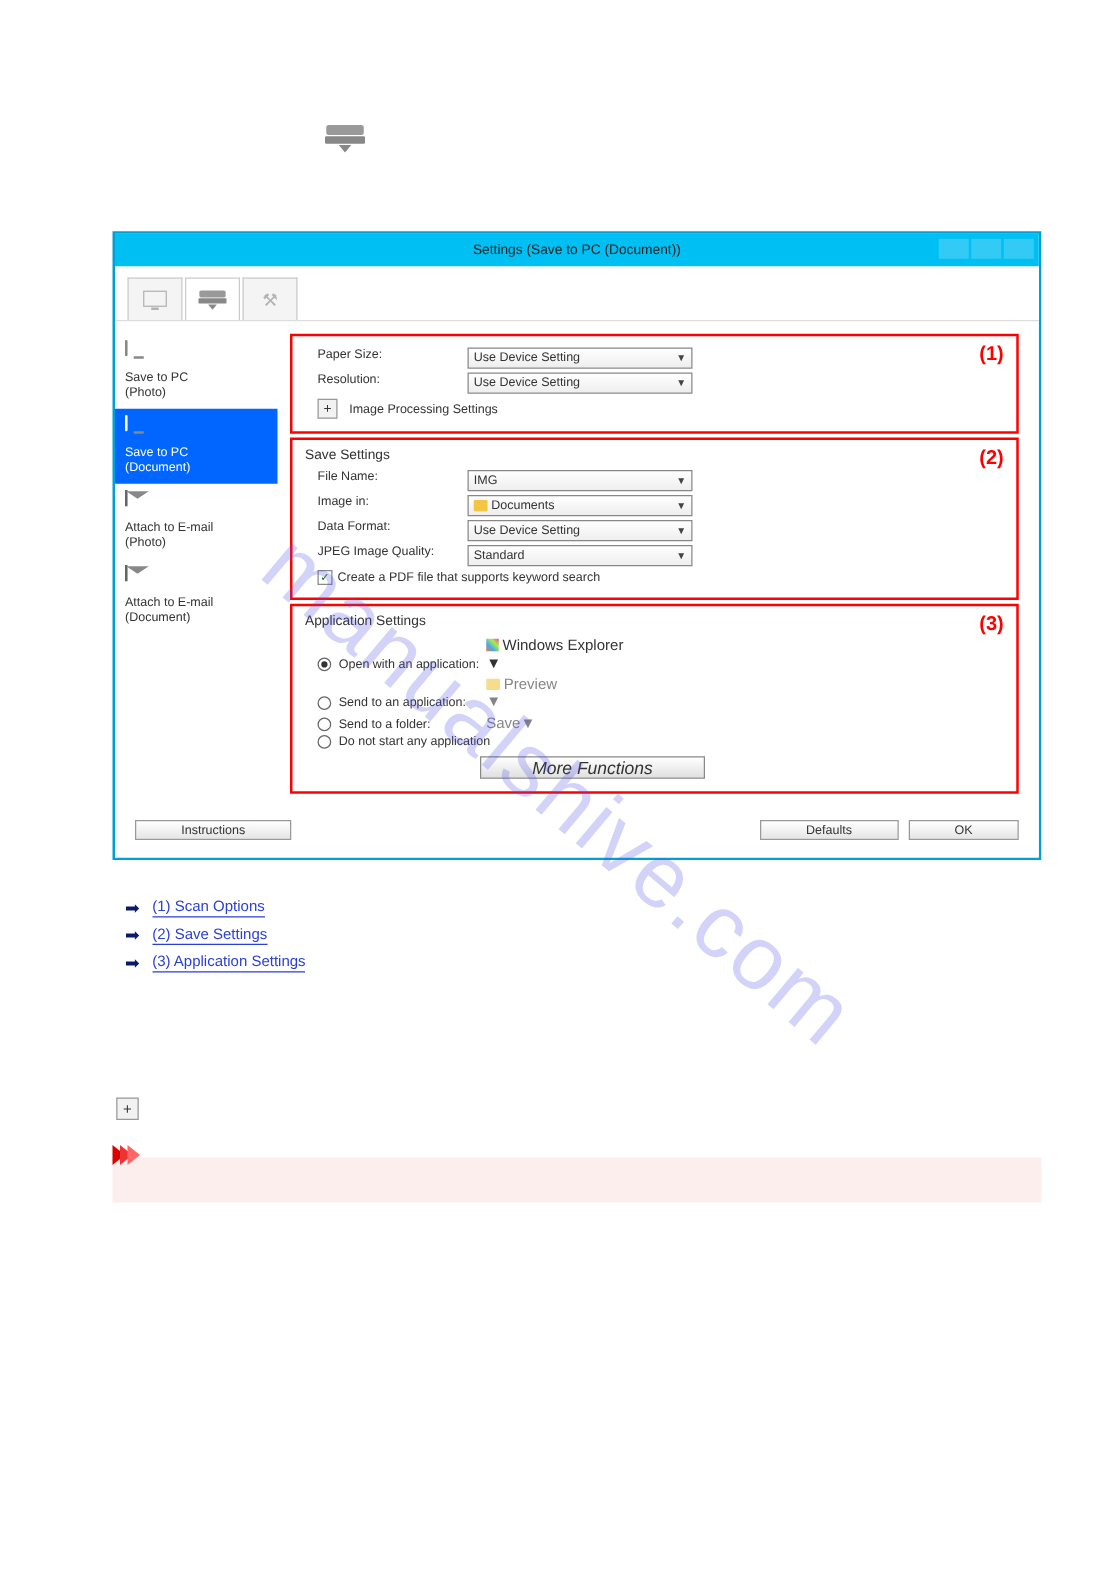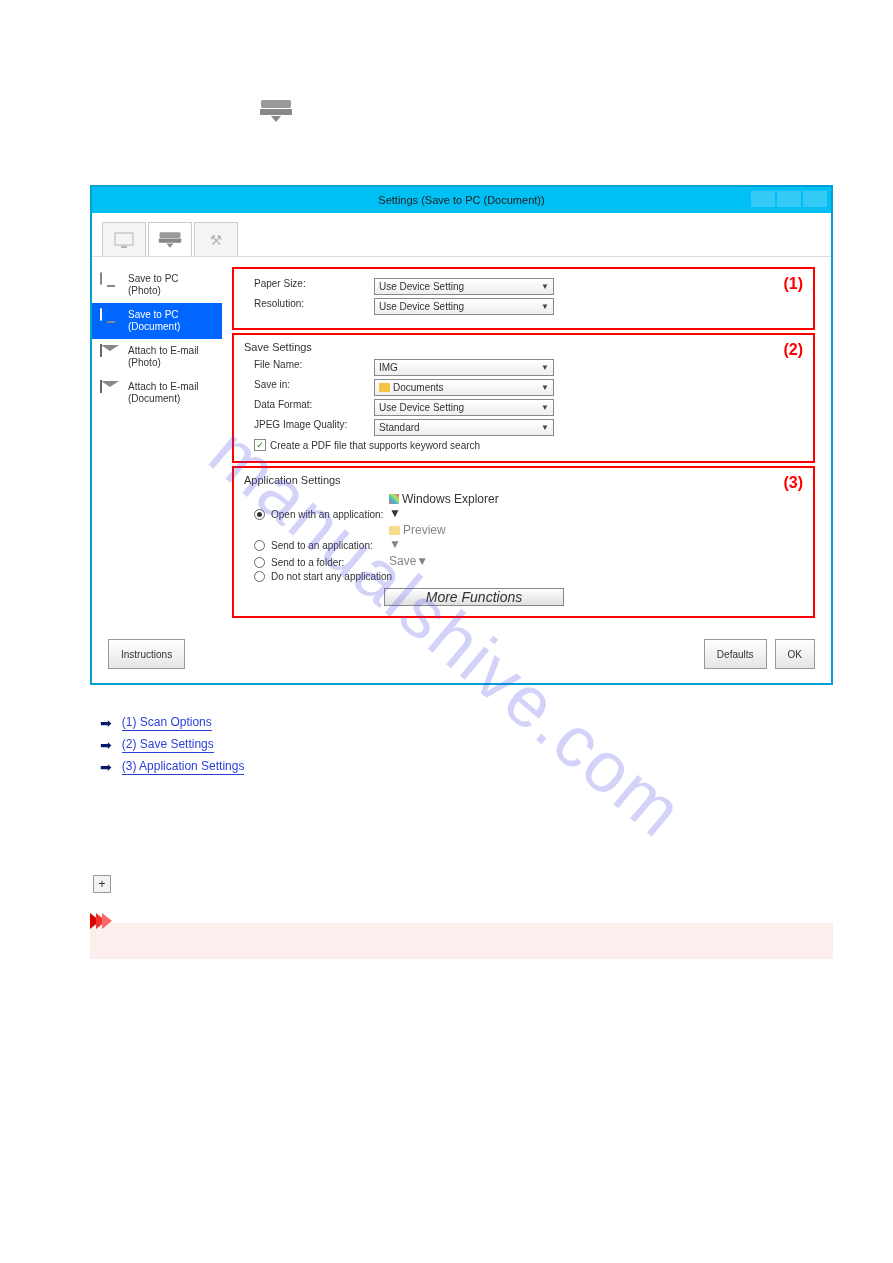--- a/index.html
+++ b/index.html
@@ -78,20 +78,21 @@
   .tab-btn svg, .tab-btn .glyph { opacity:0.6; }
 
   .main-area { display:flex; }
   .sidebar {
     width:130px; padding:10px 0;
   }
   .sidebar .side-item {
     display:flex; align-items:flex-start; gap:6px;
     padding:6px 8px; font-size:10px; line-height:1.2;
     color:#333;
+    flex-direction:column;
   }
   .sidebar .side-item.active {
     background:#0066ff; color:#fff;
   }
   .side-icon {
     width:22px; height:18px; flex-shrink:0;
     display:inline-block; position:relative;
   }
   .pc-glyph { border:1px solid #888; width:20px; height:14px; border-radius:2px; background:#e6e6e6; position:relative; }
   .pc-glyph:after { content:""; position:absolute; bottom:-3px; left:6px; width:8px; height:2px; background:#888; }
@@ -141,24 +142,24 @@
   .wide-btn {
     width:180px; height:18px; border:1px solid #888;
     background:linear-gradient(#fff,#e0e0e0);
     font-size:14px; display:flex; align-items:center; justify-content:center;
     margin-left:140px; margin-top:6px;font-style:italic;
   }
   .bottom-bar {
     display:flex; justify-content:space-between; padding:8px 16px 4px 16px;
   }
   .bottom-btn {
-    height:30px; border:1px solid #999;
+    height:16px; border:1px solid #999;
     background:linear-gradient(#fff,#e5e5e5);
     font-size:10px; display:flex; align-items:center; justify-content:center;
-    padding:0 12px;
+    padding:0 36px;
   }
   .bottom-right { display:flex; gap:8px; }
 
   .disabled .dd { opacity:0.6; }
   .folder-i { width:11px; height:9px; background:#f4c542; display:inline-block; margin-right:3px; border-radius:1px; }
   .win-i { width:10px; height:10px; display:inline-block; margin-right:3px;
     background: linear-gradient(45deg,#e74,#4ae,#ae4,#e4a); }
 
   .bullets { margin:20px 0 0 10px; }
   .bullets .b-row { display:flex; align-items:center; gap:10px; margin:6px 0; }
@@ -272,34 +273,38 @@
                   <span class="arr">▼</span>
               </div>
             </div>
             <div class="form-row">
               <span class="lbl">Resolution:</span>
               <div class="dd">
                 <span>Use Device Setting</span>
                   <span class="arr">▼</span>
               </div>
             </div>
+            <div style="margin-top:4px;">
+              <span class="plus-btn">+</span>
+              <span class="inline-lbl">Image Processing Settings</span>
+            </div>
           </div>
 
           <div class="red-box">
             <div class="red-label">(2)</div>
             <div class="section-title">Save Settings</div>
             <div class="form-row">
               <span class="lbl">File Name:</span>
               <div class="dd">
                 <span>IMG</span>
                   <span class="arr">▼</span>
               </div>
             </div>
             <div class="form-row">
-              <span class="lbl">Save in:</span>
+              <span class="lbl">Image in:</span>
               <div class="dd">
                 <span class="dd-icon-row">
                     <span class="folder-i"></span>
                     <span>Documents</span>
                   </span>
                   <span class="arr">▼</span>
               </div>
             </div>
             <div class="form-row">
               <span class="lbl">Data Format:</span>

